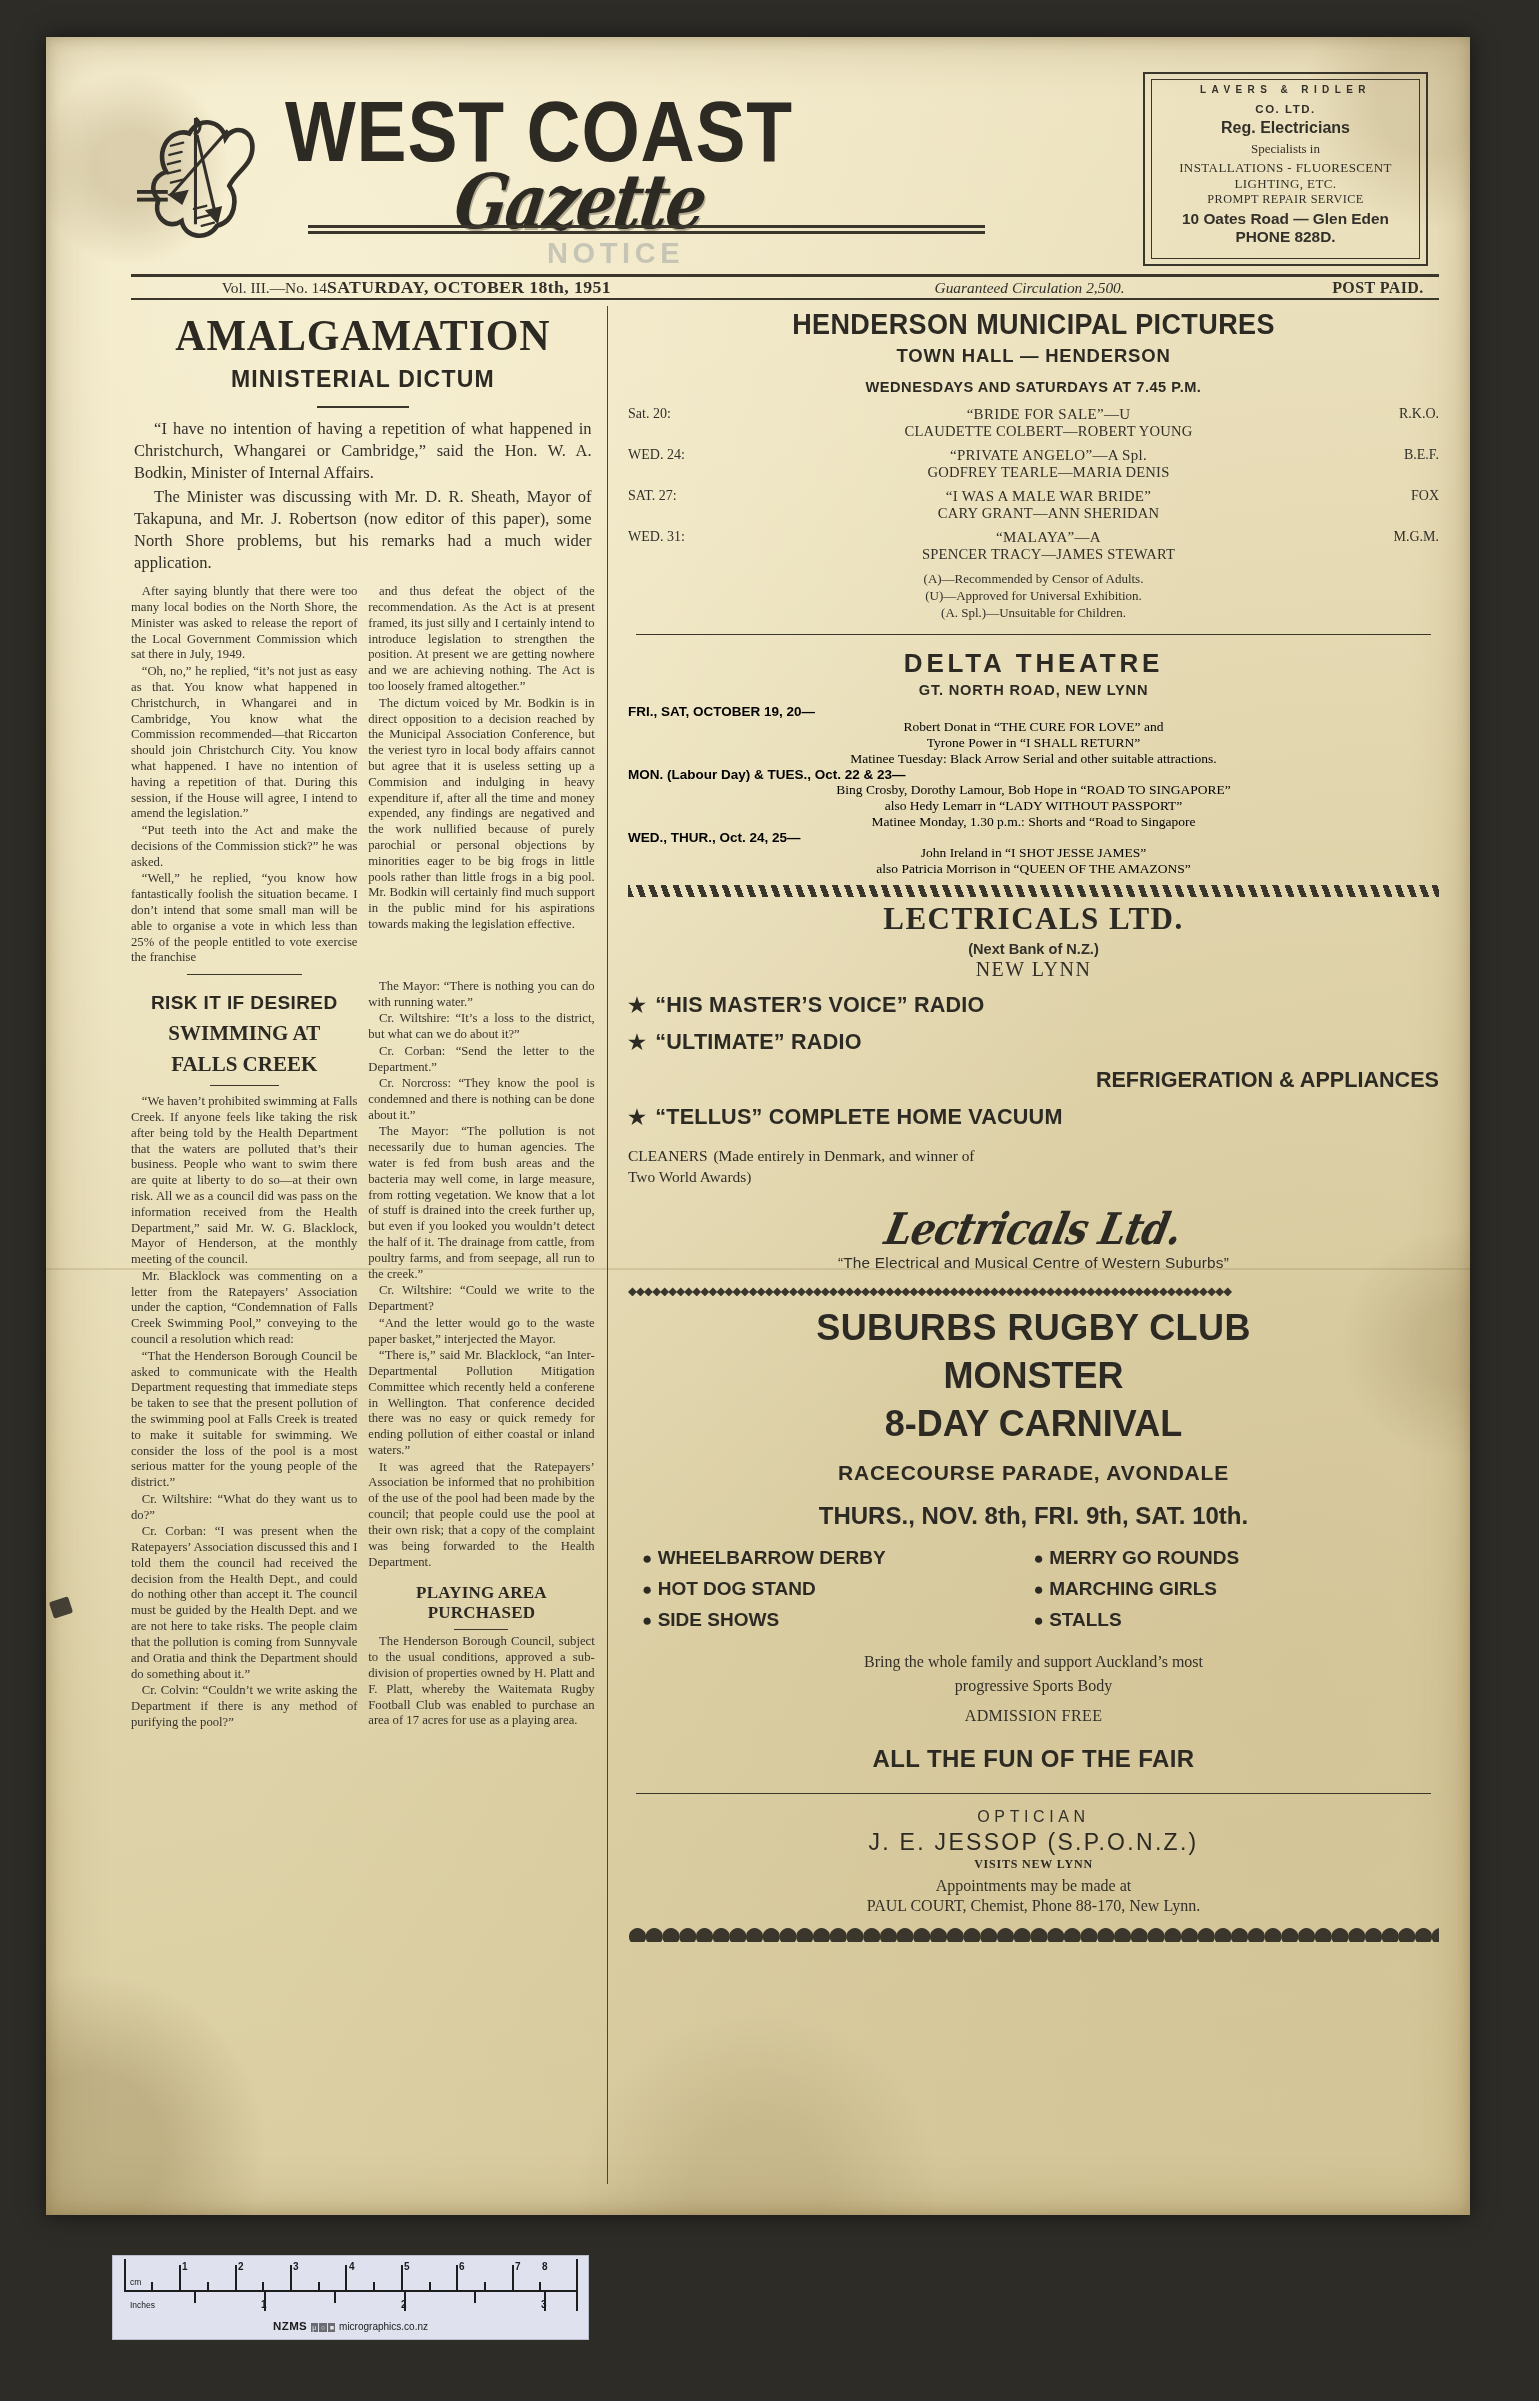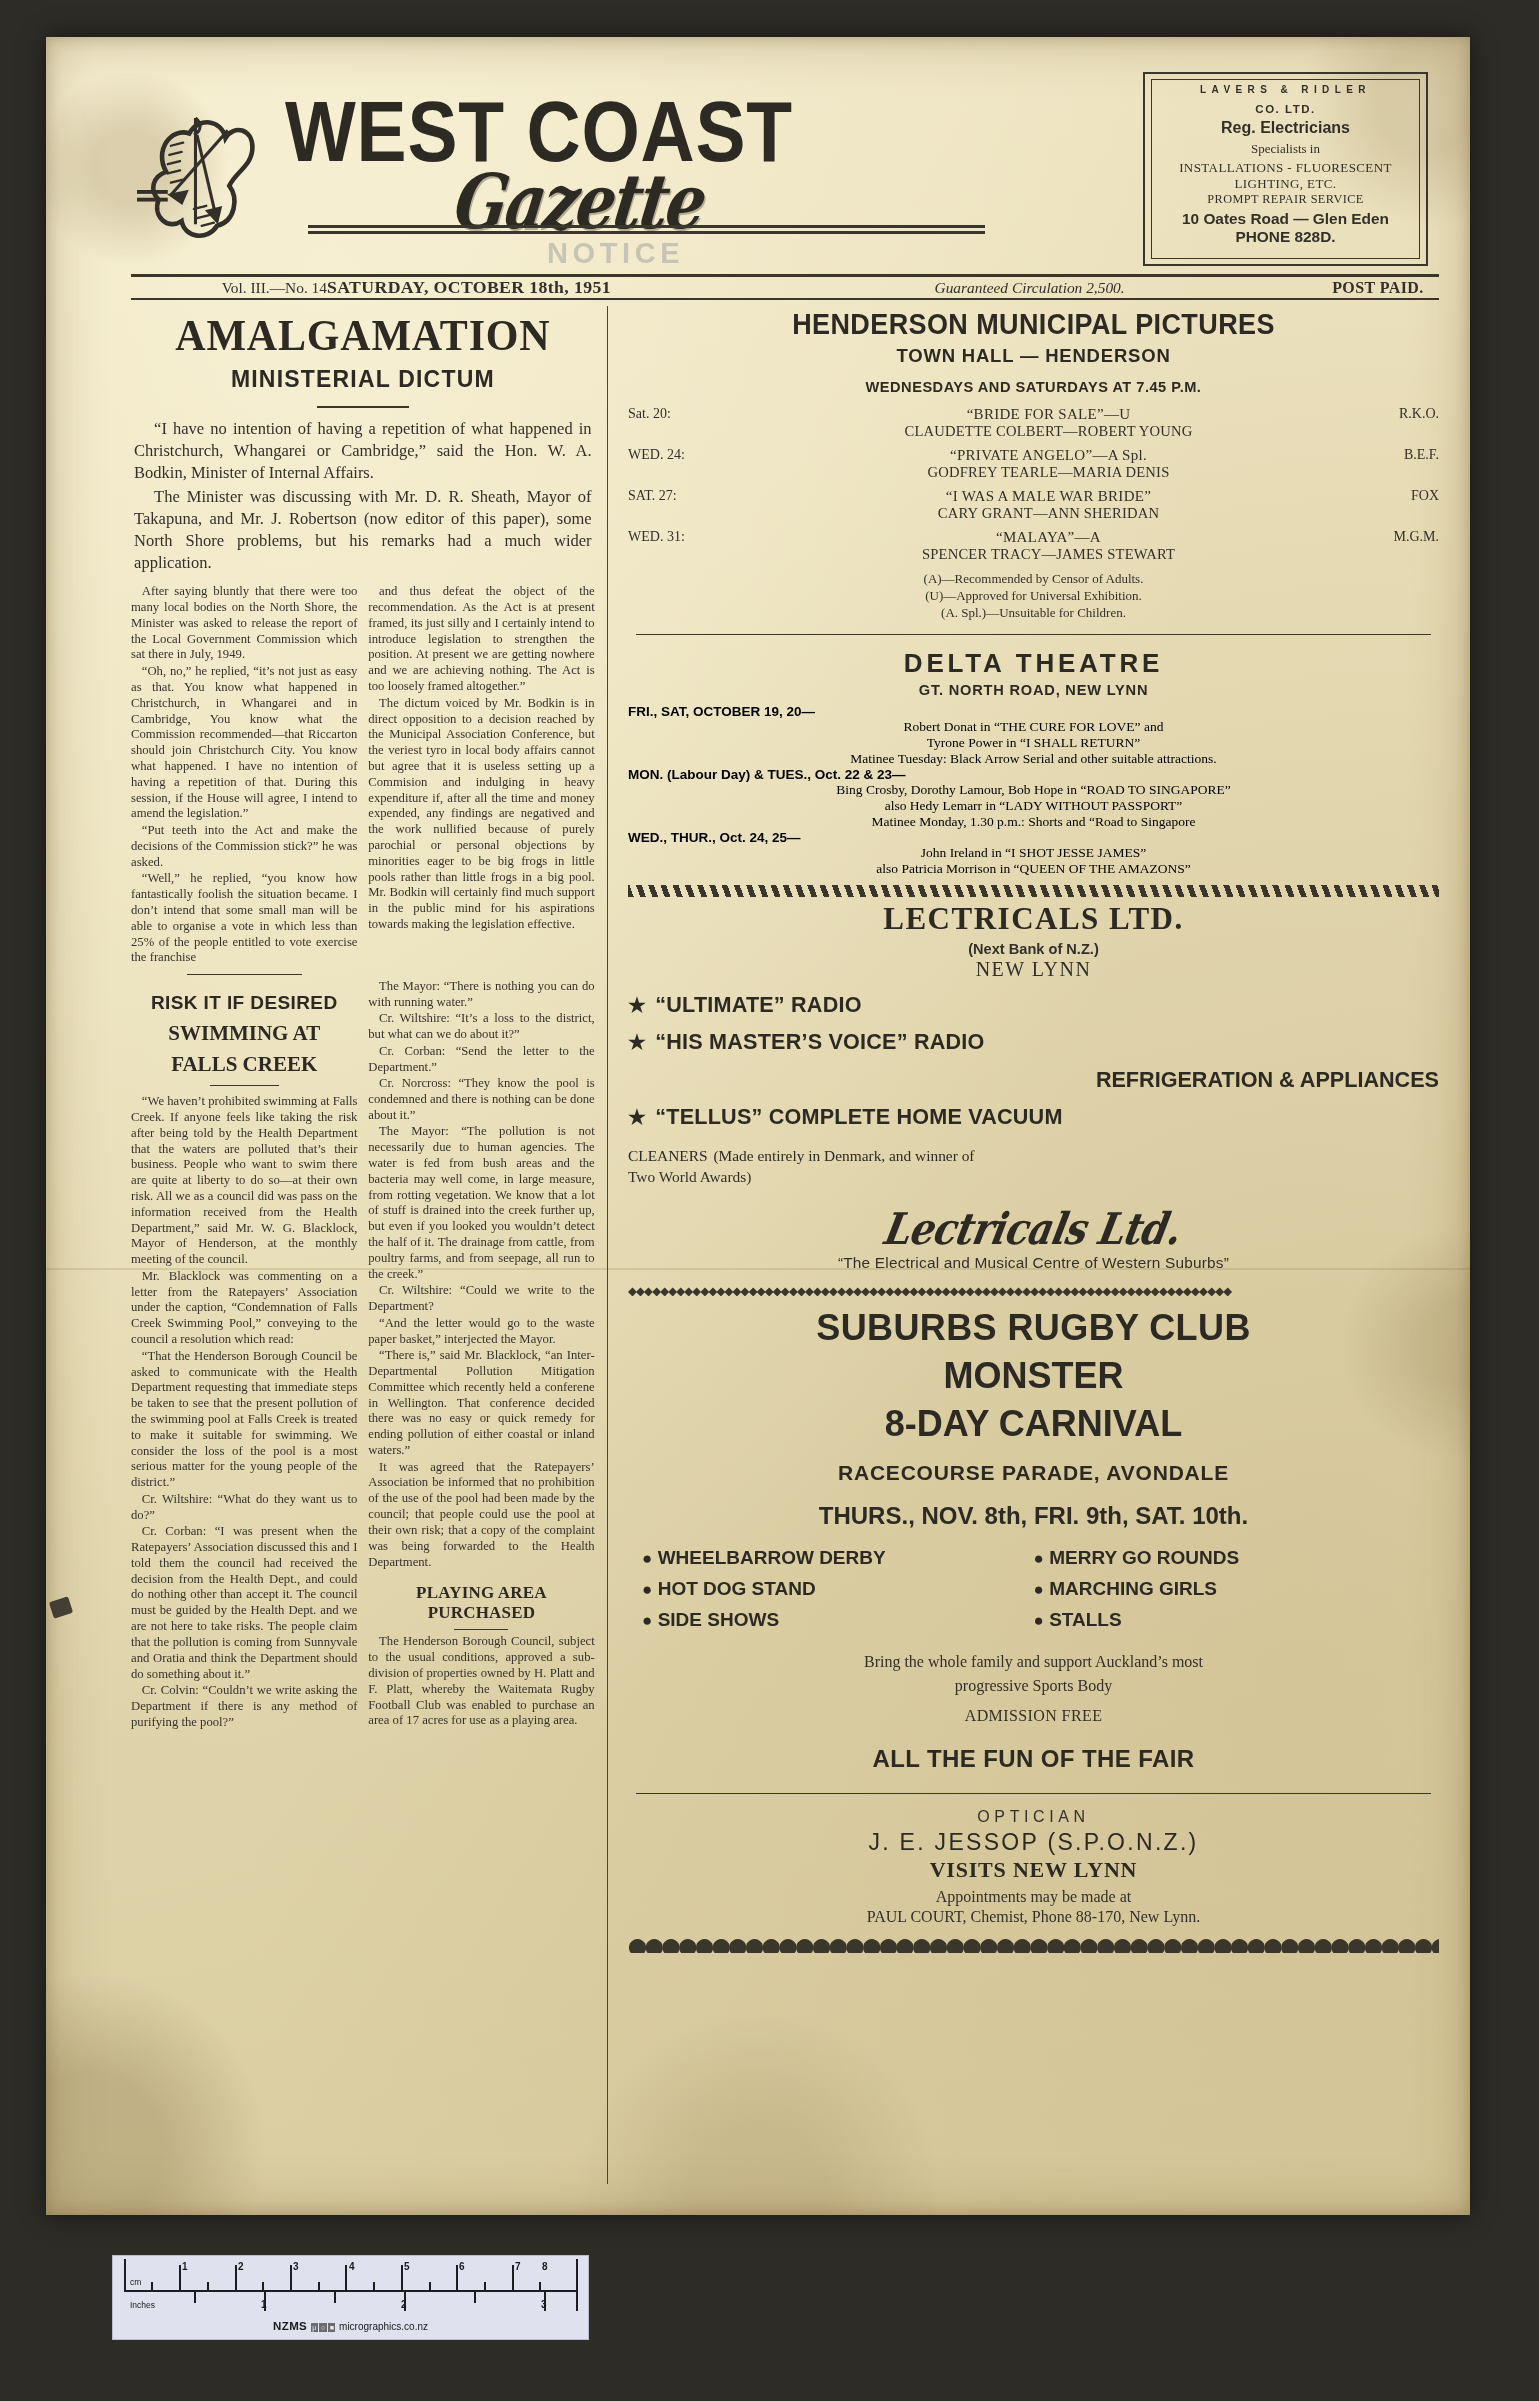--- a/index.html
+++ b/index.html
@@ -219,21 +219,21 @@
   .carn-dates{ font-family:"Liberation Sans",sans-serif;font-weight:bold;font-size:24px;text-align:center;color:#2d2a24;margin-top:17px;}
   .carn-grid{ display:grid; grid-template-columns:1fr 1fr; row-gap:9.2px; margin-top:17px; padding:0 14px;}
   .carn-item{ font-family:"Liberation Sans",sans-serif;font-weight:bold;font-size:19px;color:#2d2a24;}
   .carn-item .bullet{ font-size:17px; margin-right:5.4px; }
   .carn-foot1{ font-family:"Liberation Serif",serif;font-size:16px;text-align:center;color:#33302a;margin-top:18.5px;line-height:1.5;}
   .carn-free{ font-family:"Liberation Serif",serif;font-size:16px;text-align:center;color:#33302a;margin-top:9.2px;letter-spacing:0.4px;}
   .carn-fun{ font-family:"Liberation Sans",sans-serif;font-weight:bold;font-size:24px;text-align:center;color:#2d2a24;margin-top:20px;letter-spacing:0.4px;}
 
   .opt-kicker{ font-family:"Liberation Sans",sans-serif;font-size:16px;text-align:center;letter-spacing:4.6px;color:#33302a;margin-top:14px;}
   .opt-name{ font-family:"Liberation Sans",sans-serif;font-size:23px;text-align:center;letter-spacing:2.3px;color:#2d2a24;margin-top:3.1px;}
-  .opt-visits{ font-family:"Liberation Serif",serif;font-weight:bold;font-size:22px;text-align:center;letter-spacing:0.8px;color:#2d2a24;margin-top:1.5px;}
+  .opt-visits{ font-family:"Liberation Serif",serif;font-weight:bold;font-size:12px;text-align:center;letter-spacing:0.8px;color:#2d2a24;margin-top:1.5px;}
   .opt-appt{ font-family:"Liberation Serif",serif;font-size:16px;text-align:center;color:#33302a;margin-top:4.6px;}
   .opt-addr{ font-family:"Liberation Serif",serif;font-size:16px;text-align:center;color:#33302a;margin-top:1.5px;}
 
   
   #ruler{
     position:absolute; left:112px; top:2255px; width:477px; height:85px;
     background:#dfe2ee; border:0.8px solid #b9bdcc;
   }
   .tickline{ position:absolute; background:#1d1d20; }
   .rl-label{ position:absolute; font-family:"Liberation Sans",sans-serif; font-size:8.5px; color:#1a1a1d; }
@@ -440,24 +440,24 @@
         </div>
       </div>
 
       <div class="zig"></div>
 
       <div>
         <div class="lect-title">LECTRICALS LTD.</div>
         <div class="lect-sub1">(Next Bank of N.Z.)</div>
         <div class="lect-sub2">NEW LYNN</div>
         <div class="lect-item">
+          <span class="star">★</span><span>“HIS MASTER’S VOICE” RADIO</span>
+        </div>
+        <div class="lect-item">
           <span class="star">★</span><span>“ULTIMATE”  RADIO</span>
-        </div>
-        <div class="lect-item">
-          <span class="star">★</span><span>“HIS MASTER’S VOICE” RADIO</span>
         </div>
         <div class="lect-refrig">REFRIGERATION &amp; APPLIANCES</div>
         <div class="lect-item">
           <span class="star">★</span><span>“TELLUS”  COMPLETE HOME VACUUM</span>
         </div>
         <div class="lect-clean">
           <span>CLEANERS</span>
           <span>(Made entirely in Denmark, and winner of</span>
         </div>
         <div class="lect-clean2">Two World Awards)</div>

